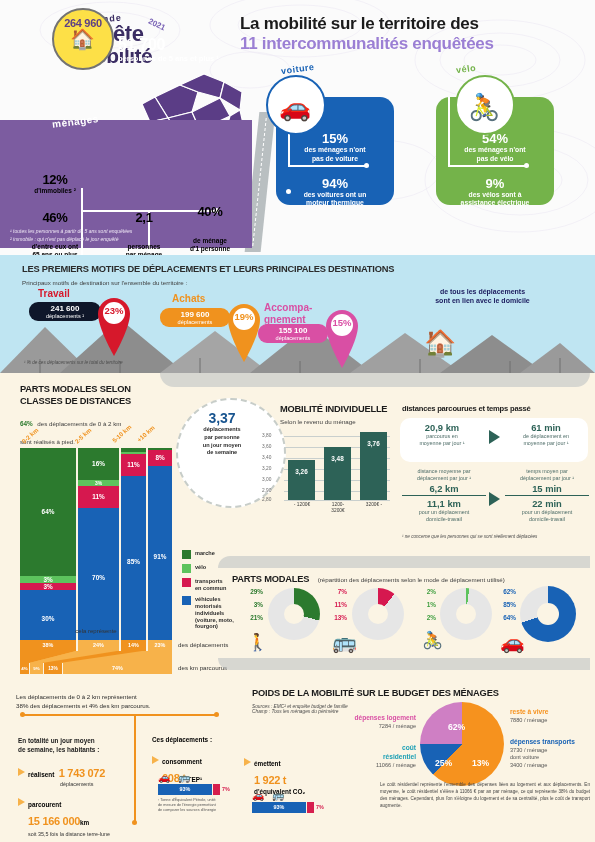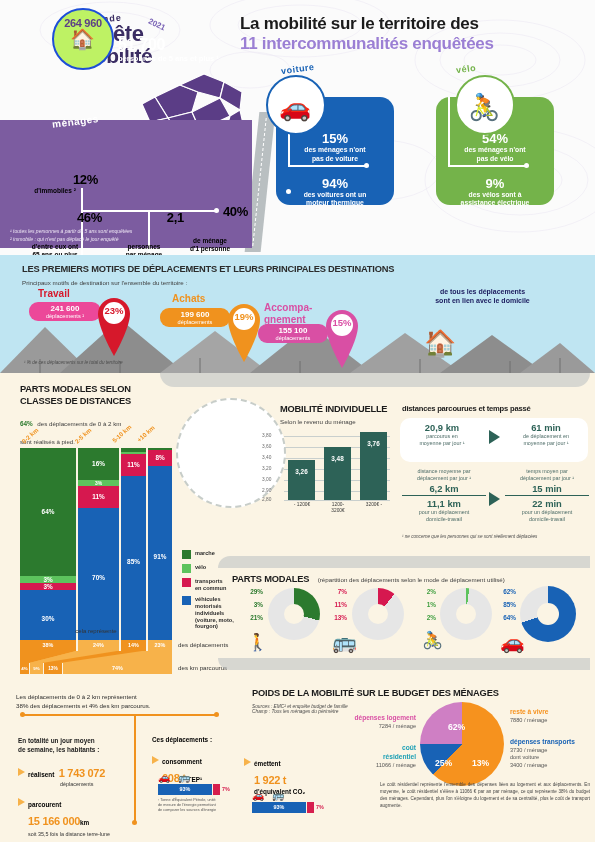--- a/index.html
+++ b/index.html
@@ -21,28 +21,28 @@
   .logo .yr { position:absolute; right:12px; top:6px; font-size:8px; font-weight:bold; color:#7a63b5; transform:rotate(25deg); }
 
   
   .htitle { position:absolute; left:240px; top:14px; width:345px; }
   .htitle .t1 { font-size:17px; font-weight:bold; color:#1b1b1b; letter-spacing:-.3px; line-height:1.15; }
   .htitle .t2 { font-size:17px; font-weight:bold; color:#9b7fd4; letter-spacing:-.3px; line-height:1.15; }
 
   
   .purple { position:absolute; left:0; top:120px; width:252px; height:128px; background:#7c5ca0; }
   .purple .men { position:absolute; left:52px; top:-4px; font-size:10px; font-weight:bold; color:#fff; transform:rotate(-7deg); letter-spacing:.5px; }
-  .circ264 { position:absolute; left:52px; top:8px; width:62px; height:62px; border-radius:50%; background:#bef264; border:2px solid #1d4ed8; text-align:center; }
+  .circ264 { position:absolute; left:52px; top:8px; width:62px; height:62px; border-radius:50%; background:#fde047; border:2px solid #737373; text-align:center; }
   .circ264 .num { font-size:11px; font-weight:bold; color:#5c3f86; margin-top:7px; letter-spacing:-.3px;}
   .house-ic { font-size:20px; line-height:1; color:#2f7f6f; }
   .p51 { position:absolute; left:118px; top:36px; color:#fff; }
   .p51 .n { font-size:16px; font-weight:bold; letter-spacing:-.3px;}
   .p51 .s { font-size:7.5px; font-weight:bold; }
   .pst { position:absolute; text-align:center; }
-  .pst .big { font-size:13px; font-weight:bold; letter-spacing:-.3px;text-align:right; }
+  .pst .big { font-size:13px; font-weight:bold; letter-spacing:-.3px; }
   .pst .sm { font-size:6.5px; font-weight:bold; line-height:1.3; }
   .pnote { position:absolute; left:10px; top:228px; font-size:5px; color:#efe7f5; font-style:italic; line-height:1.5; }
   .pline { position:absolute; background:#fff; }
 
   
   .card { position:absolute; width:118px; height:108px; border-radius:14px; }
   .card.car { left:276px; top:97px; background:#1862b5; }
   .card.velo { left:422px; top:97px; background:#74b34a;margin-left:14px; }
   .card .pc { color:#fff; text-align:center; }
   .card .pc .n { font-size:13px; font-weight:bold; }
@@ -284,21 +284,21 @@
         <line x1="200" y1="72" x2="200" y2="57"></line>
           <line x1="300" y1="72" x2="300" y2="60"></line>
         <line x1="420" y1="72" x2="420" y2="58"></line>
           <line x1="510" y1="72" x2="510" y2="60"></line>
         <line x1="560" y1="72" x2="560" y2="57"></line>
       </g>
     </svg>
   </div>
 
   <div class="motif-lbl" style="left:38px;top:288px;color:#d6182b;">Travail</div>
-  <div class="pill" style="left:29px;top:302px;width:72px;background:#ec4899;">
+  <div class="pill" style="left:29px;top:302px;width:72px;background:#0f172a;">
     <div class="n">241 600</div>
     <div class="s">déplacements ¹</div>
   </div>
   <svg style="position:absolute;left:96px;top:294px;width:36px;height:62px;" viewBox="0 0 36 62">
     <path d="M18 62 C18 62 2 34 2 20 A16 16 0 0 1 34 20 C34 34 18 62 18 62 Z" fill="#d6182b"></path>
     <circle cx="18" cy="19" r="11" fill="#fff"></circle>
   </svg>
   <div style="position:absolute;left:99px;top:305px;width:30px;text-align:center;font-size:9.5px;font-weight:bold;color:#d6182b;">23%</div>
 
   <div class="motif-lbl" style="left:172px;top:293px;color:#f0921e;">Achats</div>
@@ -407,20 +407,27 @@
     <path d="M97 0 L122 0 L40 12 L22 12 Z" fill="#f0921e"></path>
   </svg>
 
   <div class="ocell" style="left:20px;top:663px;width:9px;background:#f0921e;font-size:4.4px;">4%</div>
   <div class="ocell" style="left:30px;top:663px;width:13px;background:#f7b24a;font-size:4.4px;">9%</div>
   <div class="ocell" style="left:44px;top:663px;width:18px;background:#f0921e;font-size:4.8px;">13%</div>
   <div class="ocell" style="left:63px;top:663px;width:109px;background:#f7b24a;">74%</div>
   <div class="rlbl" style="left:178px;top:664px;">des km parcourus</div>
 
   <div style="position:absolute;left:176px;top:398px;width:110px;height:110px;border-radius:50%;background:#fff;border:2px dashed #c7cdc9;"></div>
+  <div class="c337">
+    <div class="n">3,37</div>
+    <div class="s" style="white-space:pre-line;">déplacements
+par personne
+un jour moyen
+de semaine</div>
+  </div>
 
   <div class="mi">
     <div class="sec-title">MOBILITÉ INDIVIDUELLE</div>
     <div class="sub" style="margin-top:2px;">Selon le revenu du ménage</div>
   </div>
 
   <div class="mibars">
     <div class="gl" style="left:22px;top:4px;width:106px;"></div>
     <div class="gl" style="left:22px;top:15px;width:106px;"></div>
     <div class="gl" style="left:22px;top:26px;width:106px;"></div>

